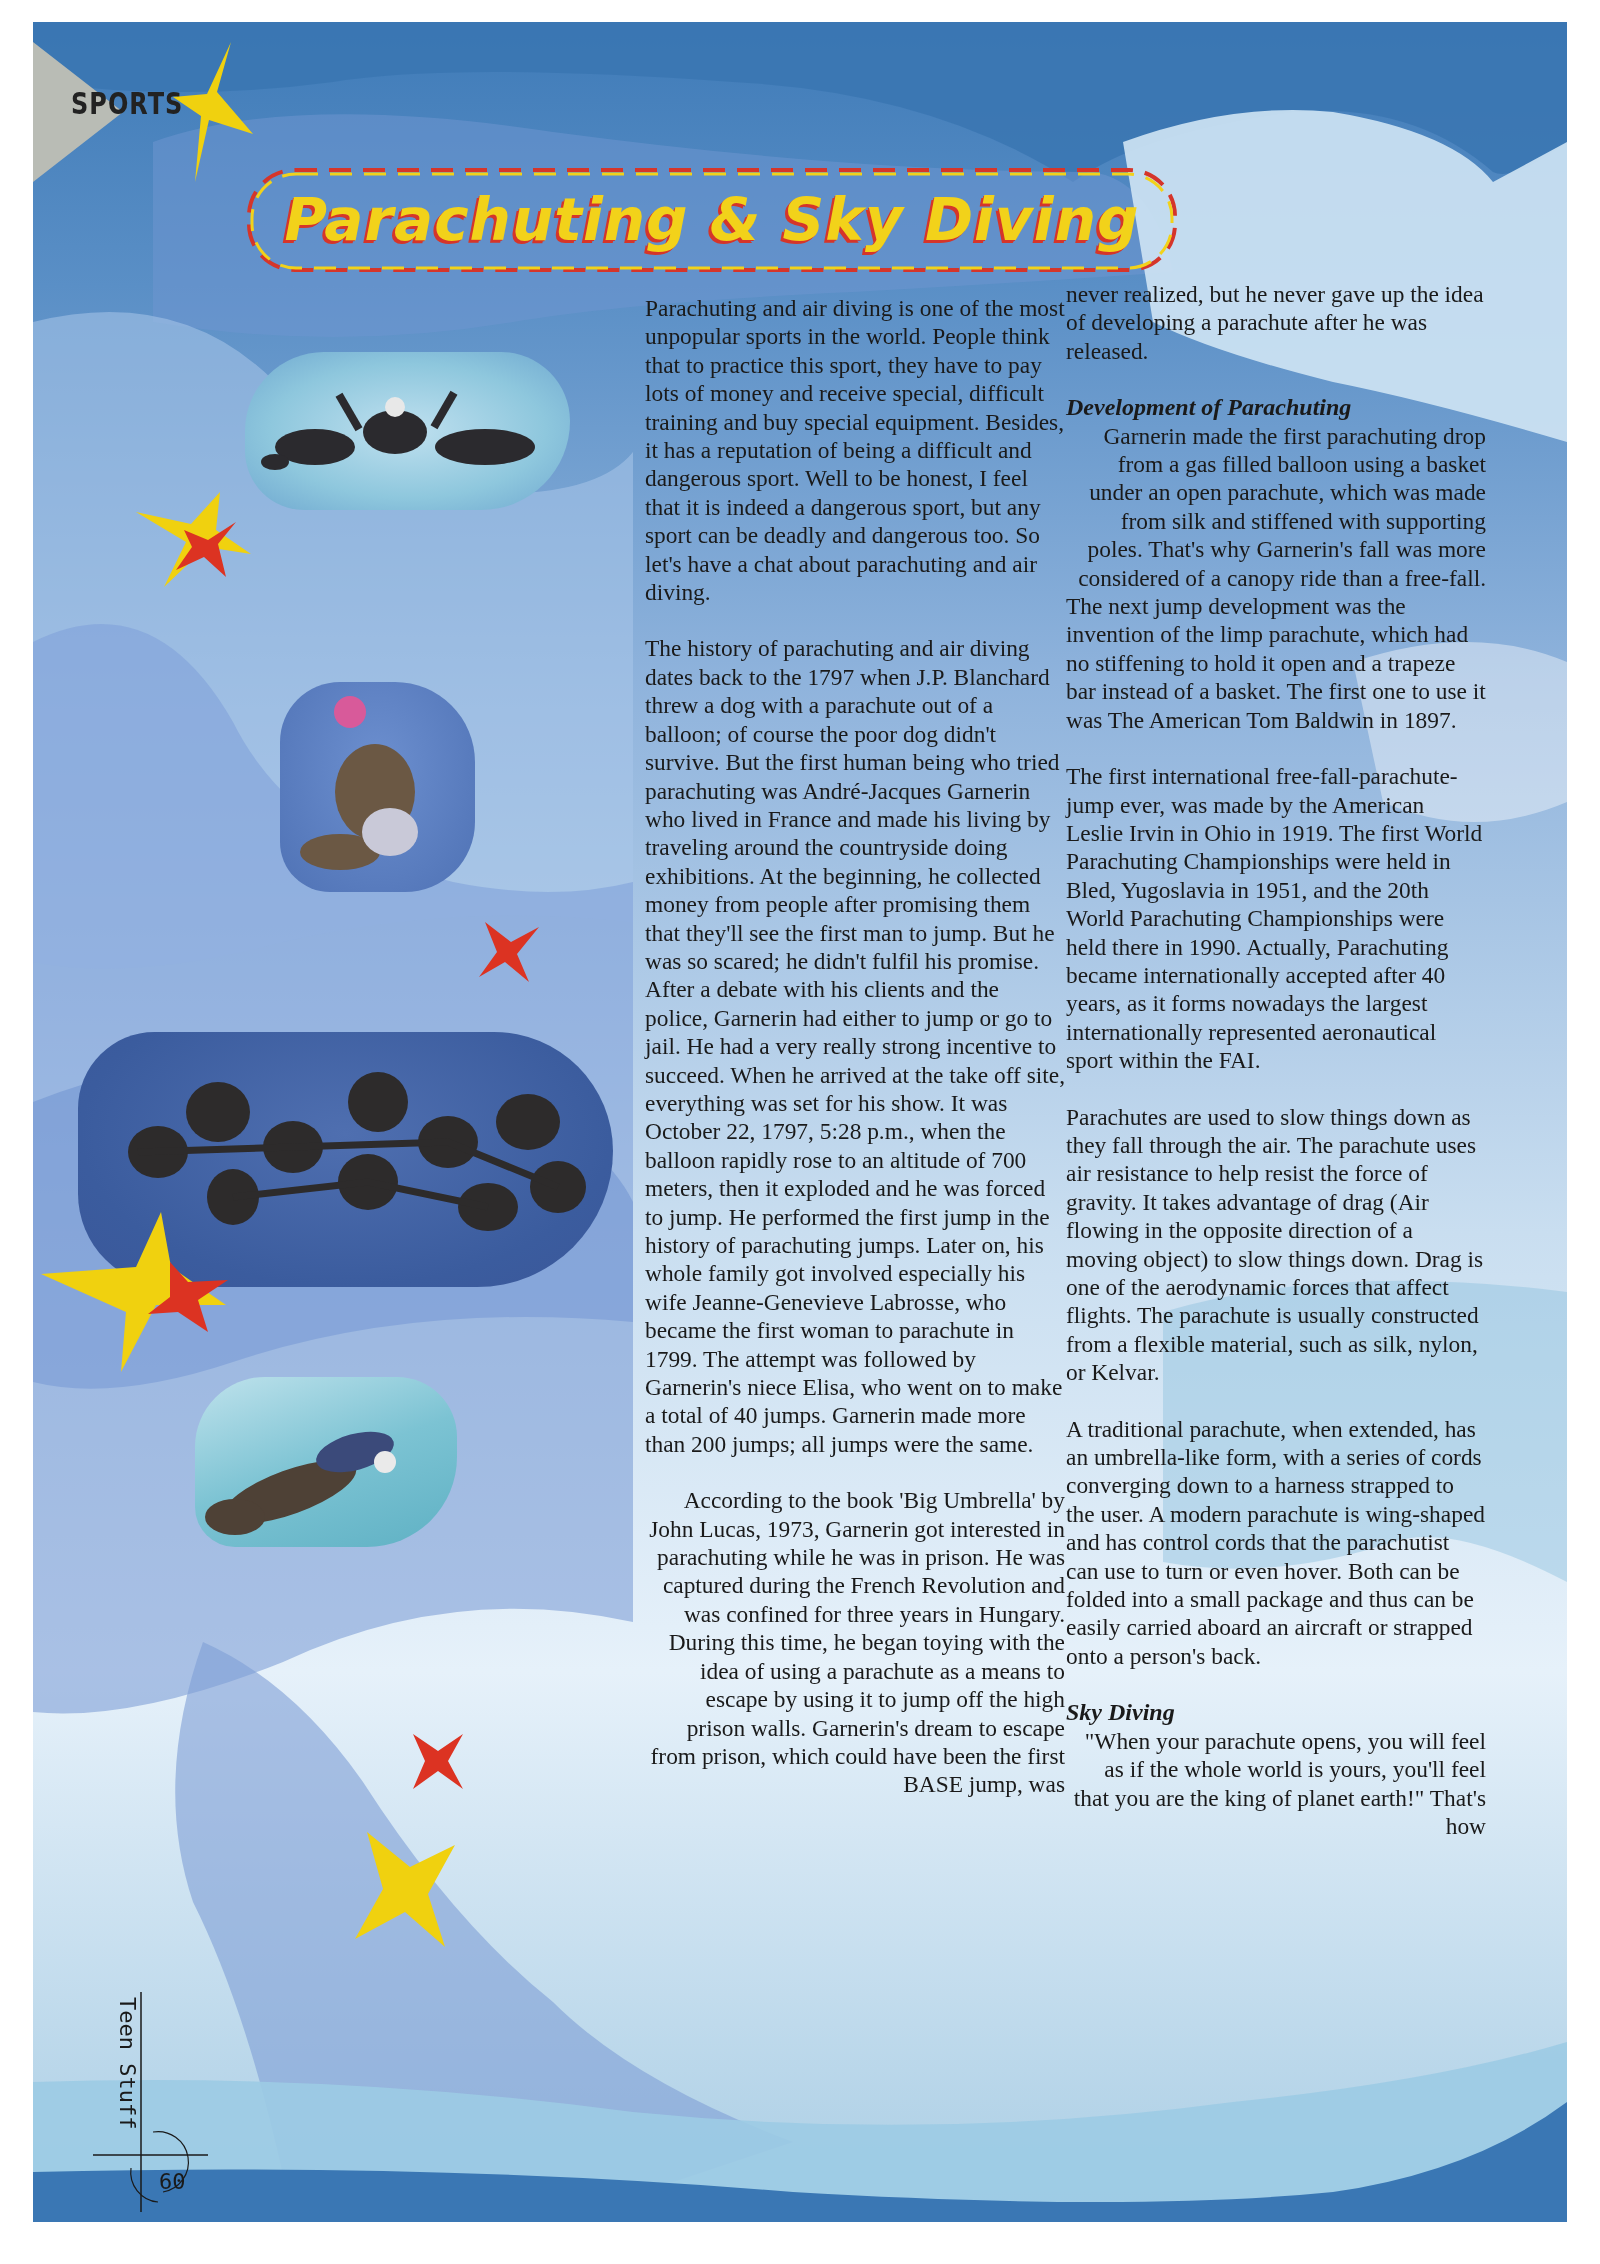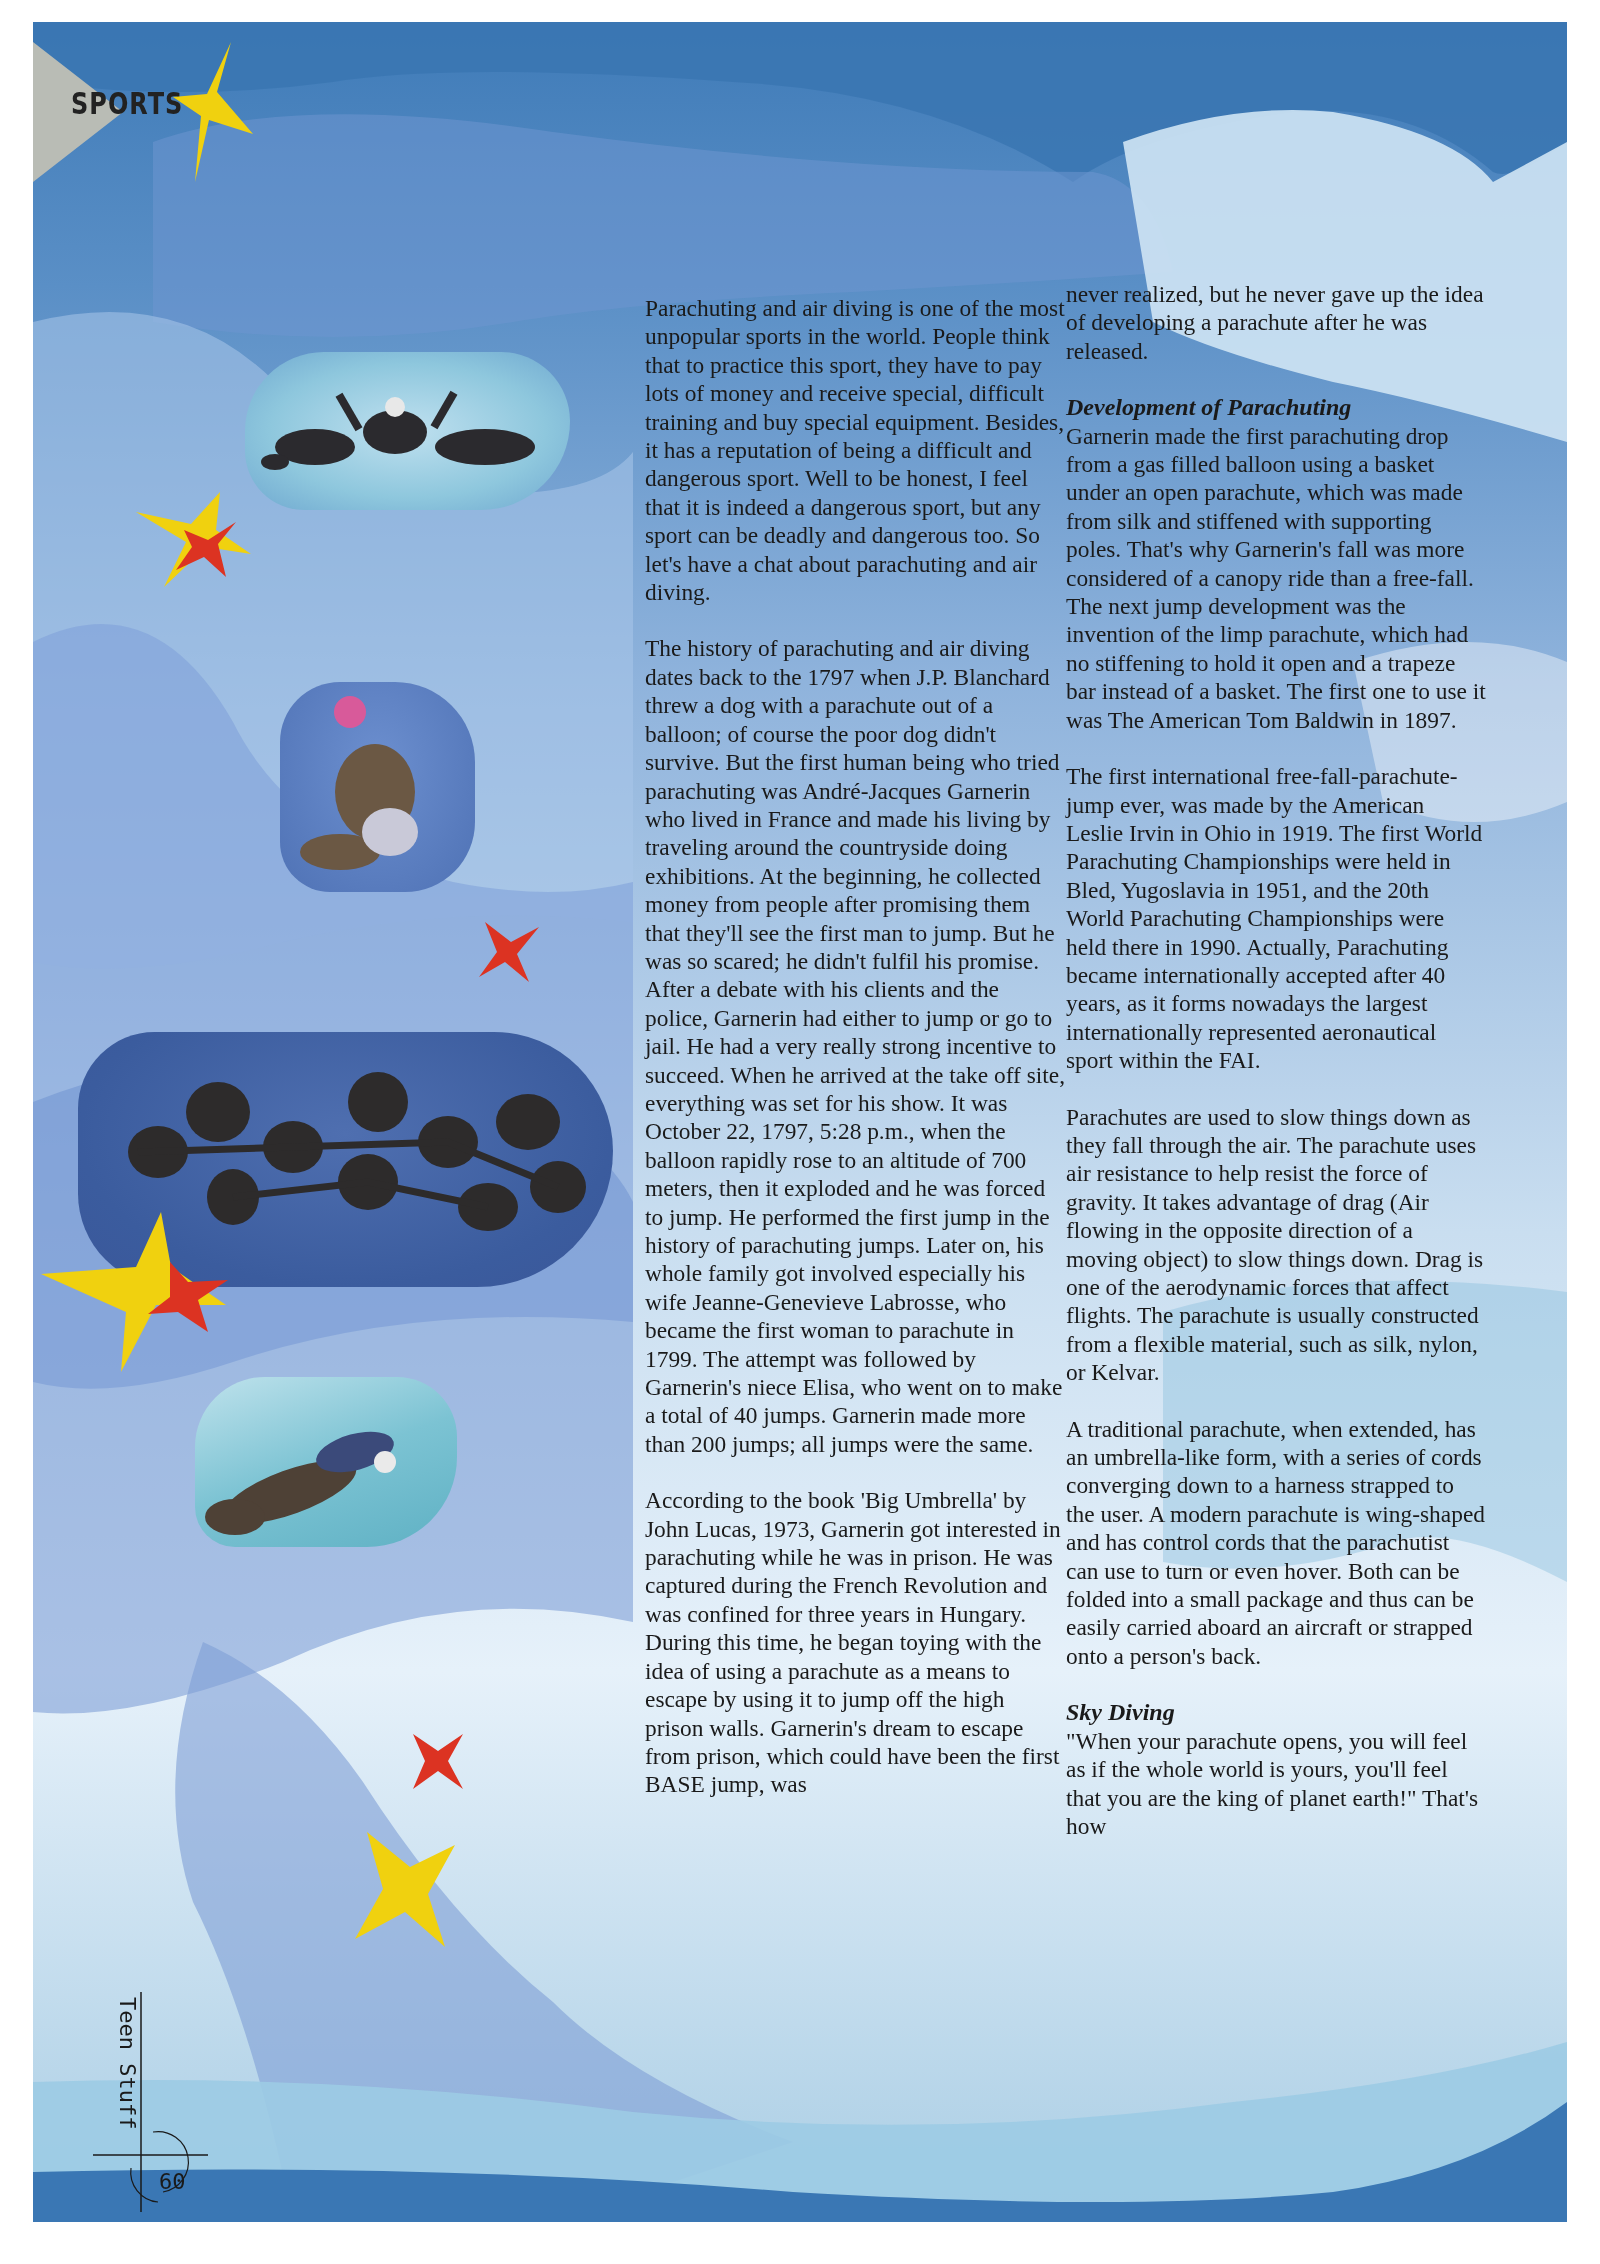--- a/index.html
+++ b/index.html
@@ -47,21 +47,21 @@
   .photo svg { position:absolute; left:0; top:0; width:100%; height:100%; }
 
   .star { position:absolute; z-index:5; }
 
   .col {
     position:absolute; z-index:7;
     font-family:"Liberation Serif", serif; font-size:23.4px; line-height:28.4px;
     color:#1a1a1a;
   }
   .col p { margin:0 0 28px 0; }
-  .col p.tight { margin-bottom:0; }
+  .col p.tight { margin-bottom:0;text-align:right; }
   .col h3 {
     margin:0; font-size:24px; line-height:28.4px; font-weight:bold; font-style:italic;
   }
   .col1 { left:592px; top:272px; width:420px;margin-left:20px; }
   .col2 { left:1033px; top:258px; width:420px; }
 
   .footer {
     position:absolute; left:90px; top:1975px; z-index:8;
   }
   .footer-brand {
@@ -100,20 +100,27 @@
   </svg>
 
   <div class="grey-tab"></div>
 
   <div class="sports-label">SPORTS</div>
 
   <svg class="star" style="left:140px;top:20px;" width="80" height="140" viewBox="0 0 80 140">
     <polygon points="58,0 44,50 80,92 36,78 22,140 28,74 0,55 34,52" fill="#f0d10f"></polygon>
   </svg>
 
+  <div class="title-box">
+    <svg width="938" height="112" viewBox="0 0 938 112">
+      <rect x="6" y="6" width="926" height="100" rx="46" ry="46" fill="none" stroke="#d5352a" stroke-width="4" stroke-dasharray="22 12"></rect>
+      <rect x="9" y="10" width="920" height="94" rx="44" ry="44" fill="none" stroke="#f2d21a" stroke-width="3" stroke-dasharray="22 12"></rect>
+    </svg>
+    <div class="title-text">Parachuting &amp; Sky Diving</div>
+  </div>
 
   <div class="photo" style="left:212px;top:330px;width:325px;height:158px;border-radius:80px 70px 90px 60px;background:radial-gradient(ellipse at 50% 50%, #bfe0ef 0%, #8ec7dd 60%, #6fa8d0 100%);">
     <svg viewBox="0 0 325 158" preserveAspectRatio="none">
       <g fill="#2b2a2e">
         <ellipse cx="70" cy="95" rx="40" ry="18"></ellipse>
         <ellipse cx="150" cy="80" rx="32" ry="22"></ellipse>
         <ellipse cx="240" cy="95" rx="50" ry="18"></ellipse>
         <ellipse cx="30" cy="110" rx="14" ry="8"></ellipse>
         <rect x="100" y="40" width="8" height="40" transform="rotate(-30 104 60)"></rect>
         <rect x="195" y="38" width="8" height="40" transform="rotate(30 199 58)"></rect>

